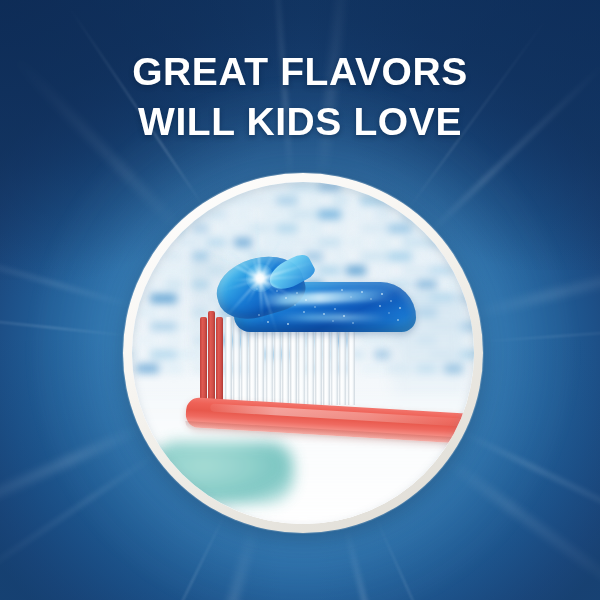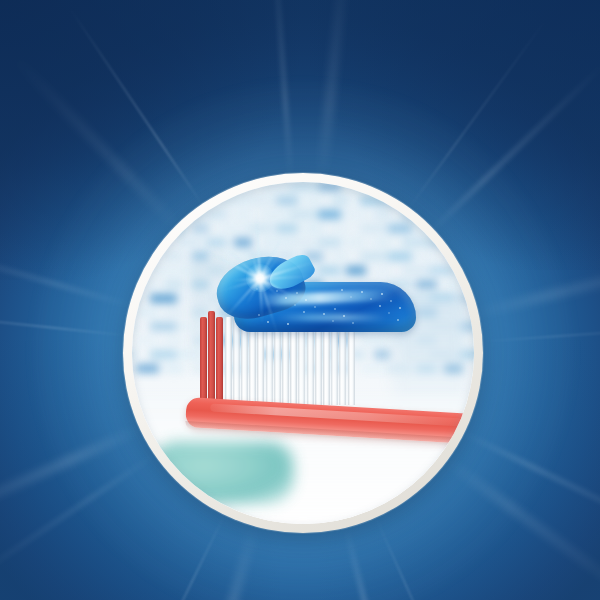--- a/index.html
+++ b/index.html
@@ -399,20 +399,22 @@
       <div class="ray w2" style="transform: rotate(196deg); opacity: 0.5;"></div>
       <div class="ray w3" style="transform: rotate(226deg); opacity: 0.4;"></div>
       <div class="ray" style="transform: rotate(236deg); opacity: 0.69;"></div>
       <div class="ray w2" style="transform: rotate(266deg); opacity: 0.59;"></div>
       <div class="ray w3" style="transform: rotate(276deg); opacity: 0.49;"></div>
       <div class="ray" style="transform: rotate(306deg); opacity: 0.39;"></div>
       <div class="ray w2" style="transform: rotate(316deg); opacity: 0.67;"></div>
       <div class="ray w3" style="transform: rotate(346deg); opacity: 0.57;"></div>
     </div>
 
+  <div class="headline">GREAT FLAVORS
+WILL KIDS LOVE</div>
 
   <div class="photo-wrap">
     <div class="photo">
 
       <div class="scene-bg"></div>
       <div class="tile-wall" id="tilewall">
           <div class="tile" style="left: -10px; top: 0px; width: 16px; background: rgb(216, 236, 246); opacity: 0.35;"></div>
           <div class="tile" style="left: 18px; top: 0px; width: 27px; background: rgb(216, 236, 246); opacity: 0.48;"></div>
           <div class="tile" style="left: 46px; top: 0px; width: 24px; background: rgb(188, 220, 238); opacity: 0.61;"></div>
           <div class="tile" style="left: 74px; top: 0px; width: 21px; background: rgb(78, 159, 212); opacity: 0.74;"></div>

